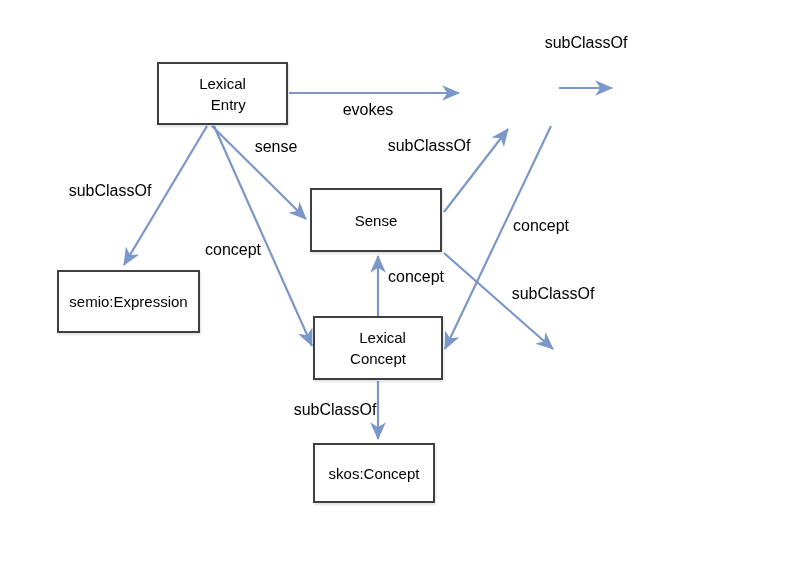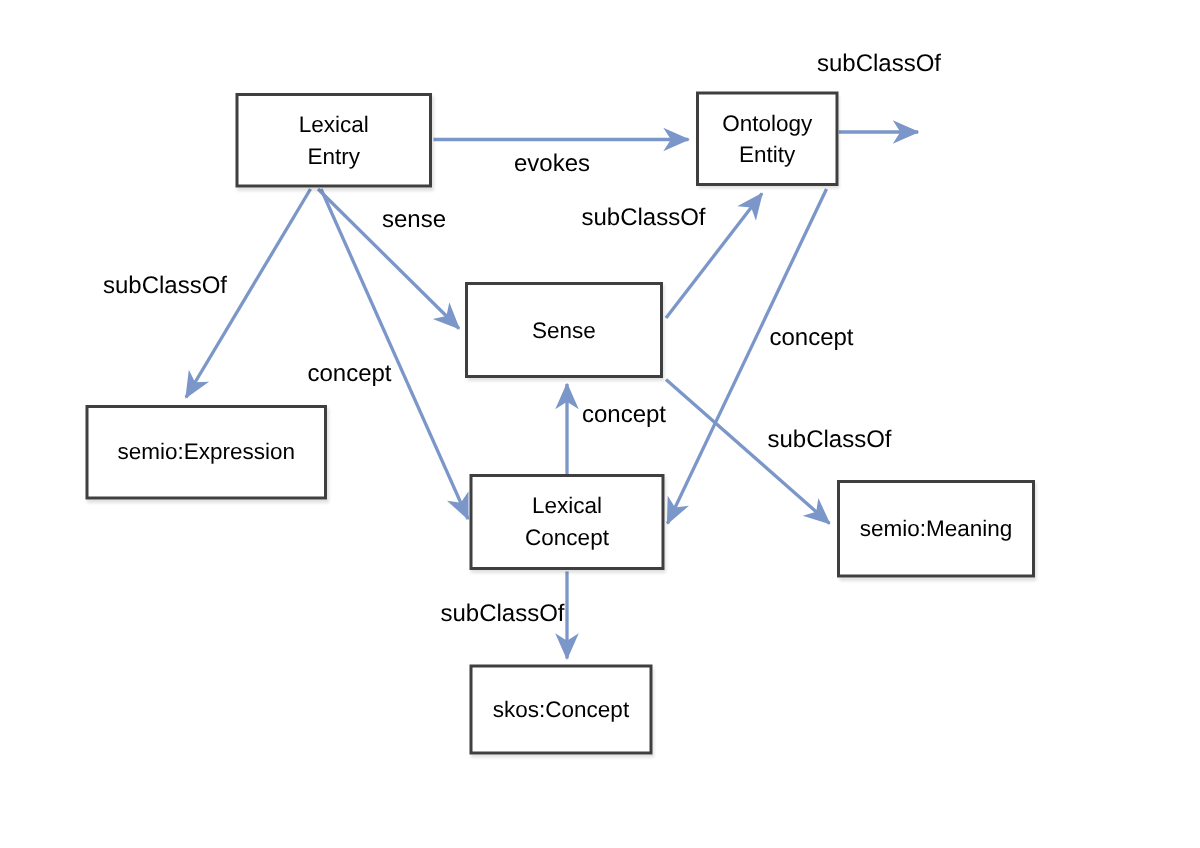--- a/index.html
+++ b/index.html
@@ -40,20 +40,21 @@
     display: flex;
     align-items: center;
     justify-content: center;
     text-align: center;
     font-size: 15px;
     line-height: 1.4;
     box-shadow: 1px 2px 2px rgba(0,0,0,0.12);
   }
   .node .node-label {
     white-space: pre-line;
+    text-align: right;
   }
   .edge-label {
     position: absolute;
     transform: translate(-50%, -50%);
     font-size: 16px;
     white-space: nowrap;
     background: transparent;
   }
 </style>
 </head>
@@ -77,42 +78,35 @@
     <line x1="378" y1="316" x2="378" y2="256" marker-end="url(#arw)"></line>
     <line x1="444" y1="253" x2="553" y2="349" marker-end="url(#arw)"></line>
     <line x1="378" y1="381" x2="378" y2="439" marker-end="url(#arw)"></line>
   </svg>
 
   <div class="node" style="left:157px; top:62px; width:131px; height:63px">
     <span class="node-label">Lexical
 Entry</span>
   </div>
 
-  <div class="node" style="left:464px; top:61px; width:95px; height:63px">
-    <span class="node-label">Ontology
-Entity</span>
-  </div>
 
 
   <div class="node" style="left:310px; top:188px; width:132px; height:64px">
     <span class="node-label">Sense</span>
   </div>
 
-  <div class="node" style="left:57px; top:270px; width:161px; height:63px">
+  <div class="node" style="left:57px; top:270px; width:143px; height:63px">
     <span class="node-label">semio:Expression</span>
   </div>
 
   <div class="node" style="left:313px; top:316px; width:130px; height:64px">
     <span class="node-label">Lexical
 Concept</span>
   </div>
 
-  <div class="node" style="left:558px; top:320px; width:132px; height:65px">
-    <span class="node-label">semio:Meaning</span>
-  </div>
 
   <div class="node" style="left:313px; top:443px; width:122px; height:60px">
     <span class="node-label">skos:Concept</span>
   </div>
 
   <div class="edge-label" style="left:368px; top:110px">evokes</div>
   <div class="edge-label" style="left:586px; top:43px">subClassOf</div>
   <div class="edge-label" style="left:276px; top:147px">sense</div>
   <div class="edge-label" style="left:429px; top:146px">subClassOf</div>
   <div class="edge-label" style="left:110px; top:191px">subClassOf</div>

